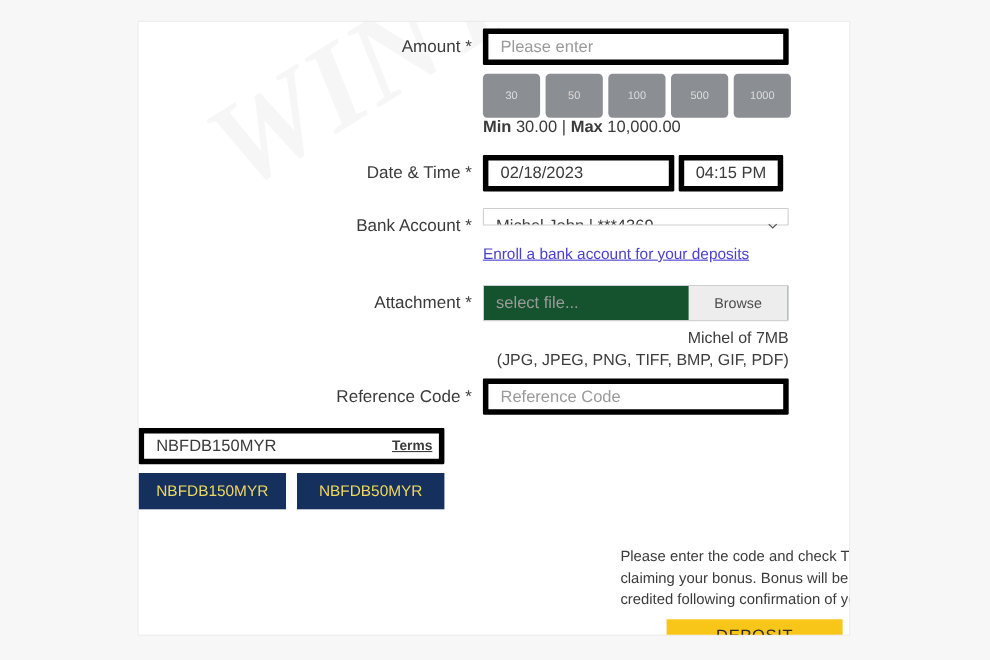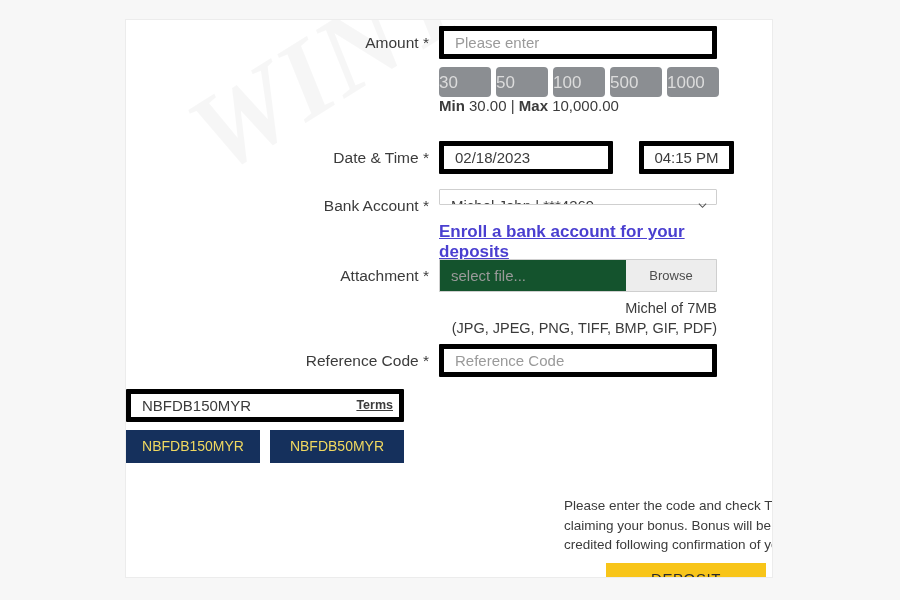--- a/index.html
+++ b/index.html
@@ -92,41 +92,41 @@
   }
   .txt-amount { width: 278px; }
 
   .quick-row {
     display: flex;
     gap: 5px;
     margin-top: 8px;
   }
   .quick-btn {
     width: 52px;
-    height: 30px;
+    height: 40px;
     background: #8b8e92;
     border: none;
     border-radius: 4px;
     color: #dcdcdc;
     font-family: "Liberation Sans", sans-serif;
-    font-size: 17px;
+    font-size: 10px;
     cursor: pointer;
     line-height: 27px;
     padding: 0;
-    text-align: left;
+    text-align: center;
   }
 
   .minmax {
     font-size: 15px;
     color: #3b3b3b;
     white-space: nowrap;
   }
   .minmax b { font-weight: bold; }
 
-  .dt-wrap { display: flex; gap: 26px; }
+  .dt-wrap { display: flex; gap: 4px; }
   .txt-date { width: 174px; }
   .txt-time { width: 95px; text-align: center; padding: 0; }
 
   .select-wrap {
     position: relative;
     width: 278px;
   }
   .sel {
     box-sizing: border-box;
     width: 278px;
@@ -149,25 +149,24 @@
     top: 12px;
     width: 9px;
     height: 9px;
     pointer-events: none;
   }
   .chev svg { display: block; }
 
   .enroll-link {
     display: inline-block;
     margin-top: 7px;
-    font-size: 17px;
+    font-size: 14px;
     color: #4a3fd0;
     text-decoration: underline;
     cursor: pointer;
-    font-weight: bold;
   }
 
   .file-wrap {
     position: relative;
     box-sizing: border-box;
     width: 278px;
     height: 33px;
     border: 1px solid #cfcfcf;
     background: #14532d;
     display: flex;

